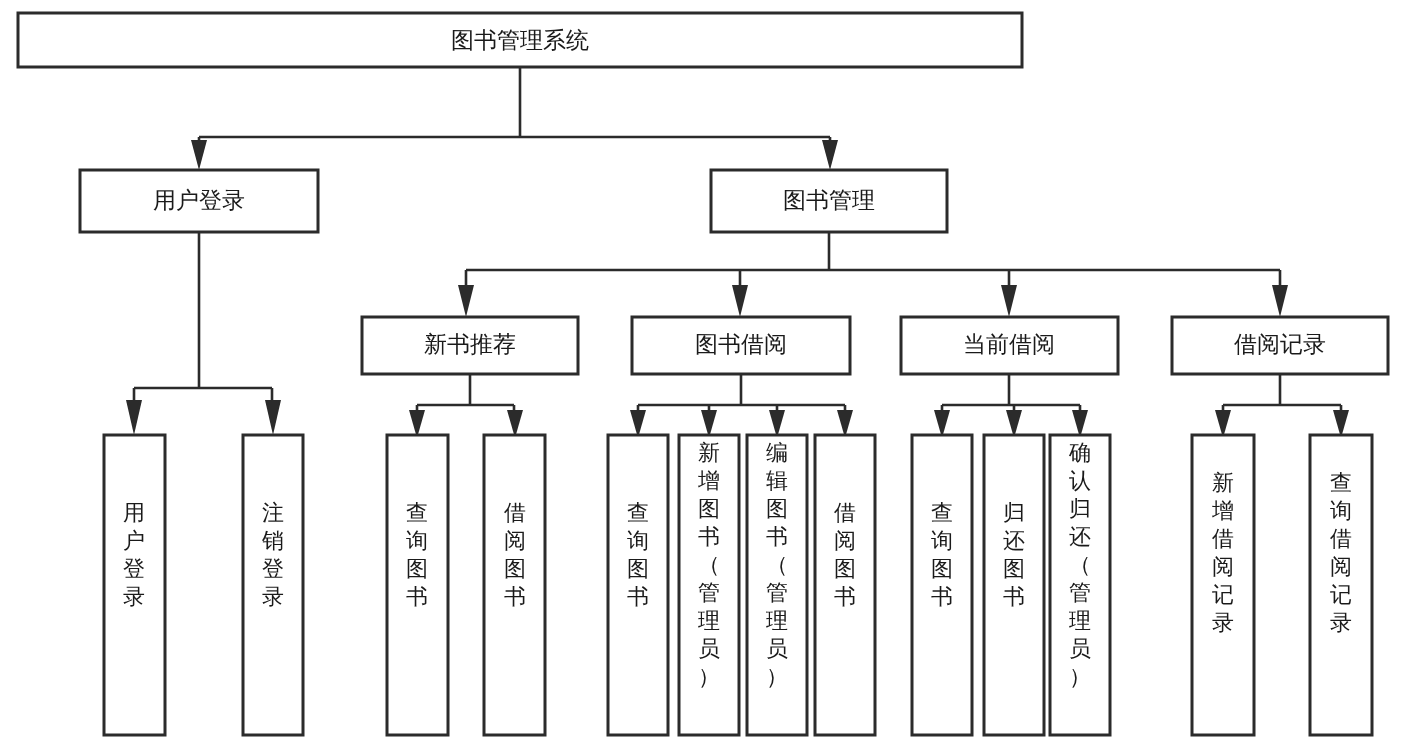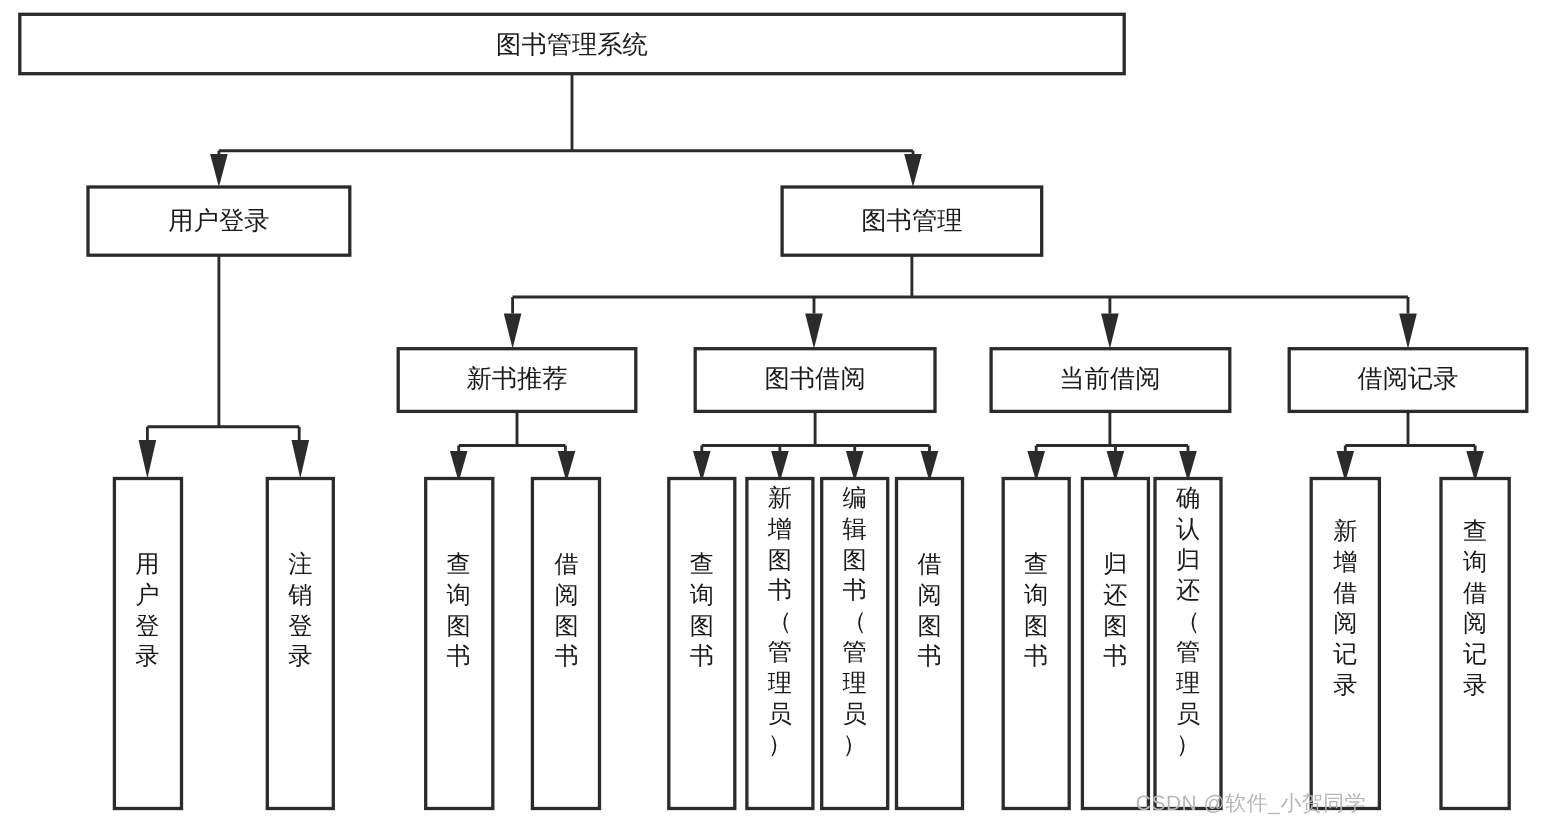--- a/index.html
+++ b/index.html
@@ -232,14 +232,13 @@
         <text class="node-label-v" x="1223" y="490"><tspan x="1223" dy="0">新</tspan><tspan x="1223" dy="28">增</tspan><tspan x="1223" dy="28">借</tspan><tspan x="1223" dy="28">阅</tspan><tspan x="1223" dy="28">记</tspan><tspan x="1223" dy="28">录</tspan></text>
       </g>
 
       <g>
         <rect class="node-rect" x="1310" y="435" width="62" height="300"></rect>
         <text class="node-label-v" x="1341" y="490"><tspan x="1341" dy="0">查</tspan><tspan x="1341" dy="28">询</tspan><tspan x="1341" dy="28">借</tspan><tspan x="1341" dy="28">阅</tspan><tspan x="1341" dy="28">记</tspan><tspan x="1341" dy="28">录</tspan></text>
       </g>
     </g>
   </svg>
 
-  <div class="watermark">CSDN @软件_小贺同学</div>
 </div>
 
 </body></html>

